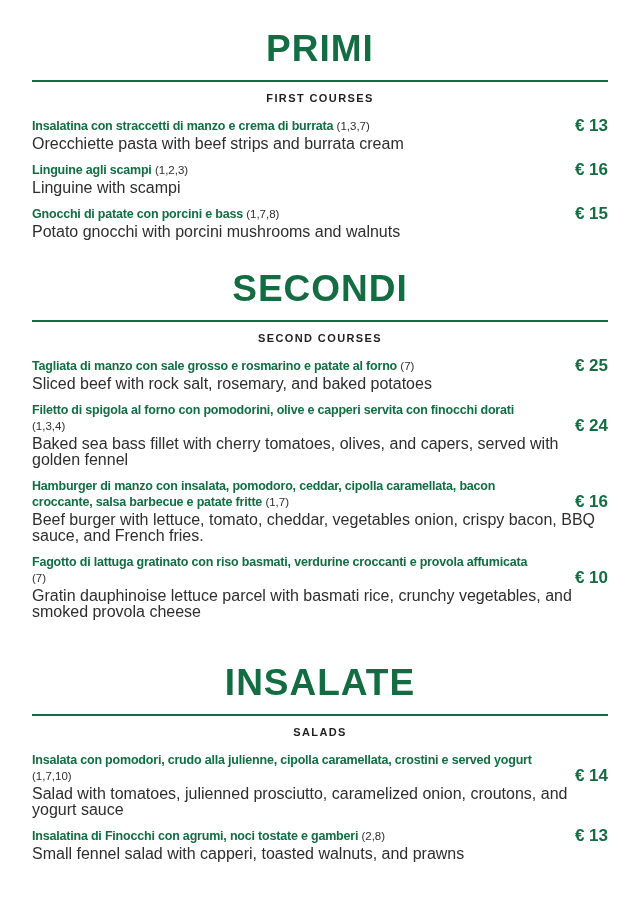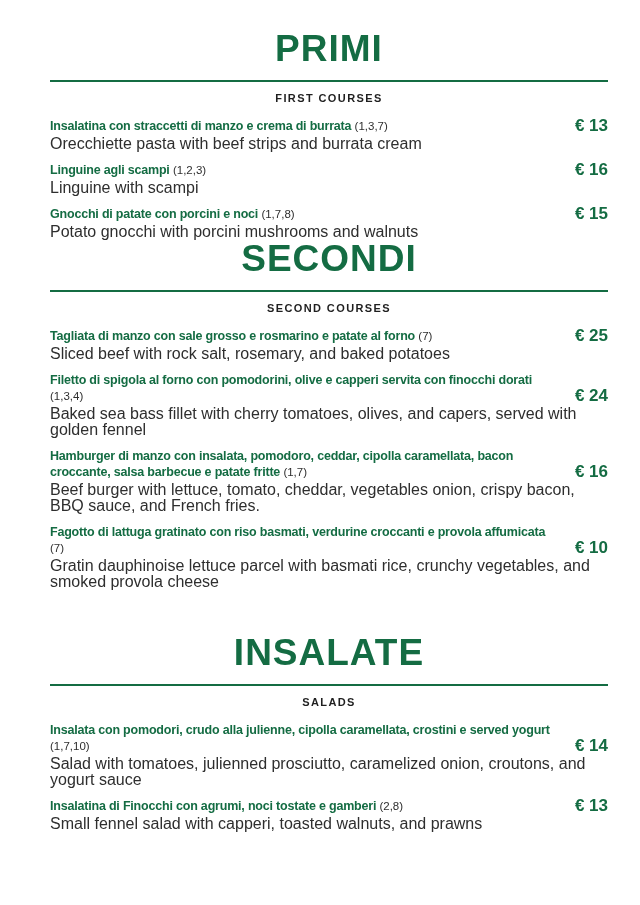--- a/index.html
+++ b/index.html
@@ -11,24 +11,24 @@
     width: 640px;
     height: 905px;
     font-family: "Liberation Sans", sans-serif;
     color: #2e2e2e;
     overflow: hidden;
   }
   .page {
     box-sizing: border-box;
     width: 640px;
     height: 905px;
-    padding: 30px 32px 0 50px;
+    padding: 30px 32px 0 32px;
   }
   .menu-section { }
-  .menu-section + .menu-section { }
+  .menu-section + .menu-section { margin-top: 30px; }
   .menu-section.extra-gap { margin-top: 44px; }
 
   .section-title {
     margin: 0;
     text-align: center;
     font-size: 37px;
     line-height: 1.05;
     font-weight: 700;
     letter-spacing: 1px;
     color: #146c43;
@@ -108,21 +108,21 @@
       <div class="menu-item">
         <div class="item-row">
           <div class="item-title"><span>Linguine agli scampi</span> <span class="item-allergens">(1,2,3)</span></div>
           <div class="item-price">€ 16</div>
         </div>
         <div class="item-desc">Linguine with scampi</div>
       </div>
 
       <div class="menu-item">
         <div class="item-row">
-          <div class="item-title"><span>Gnocchi di patate con porcini e noci</span> <span class="item-allergens">(1,7,8)</span></div>
+          <div class="item-title"><span>Gnocchi di patate con porcini e bass</span> <span class="item-allergens">(1,7,8)</span></div>
           <div class="item-price">€ 15</div>
         </div>
         <div class="item-desc">Potato gnocchi with porcini mushrooms and walnuts</div>
       </div>
 
     </div>
   </section>
 
   <section class="menu-section">
     <h1 class="section-title">SECONDI</h1>

